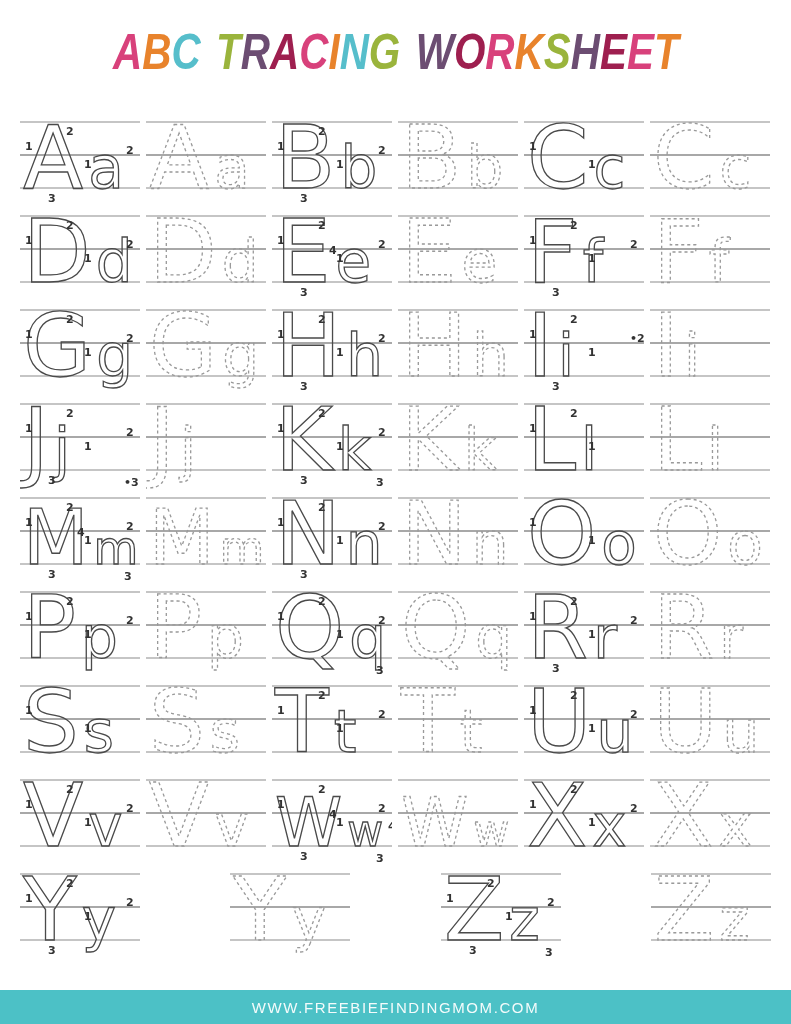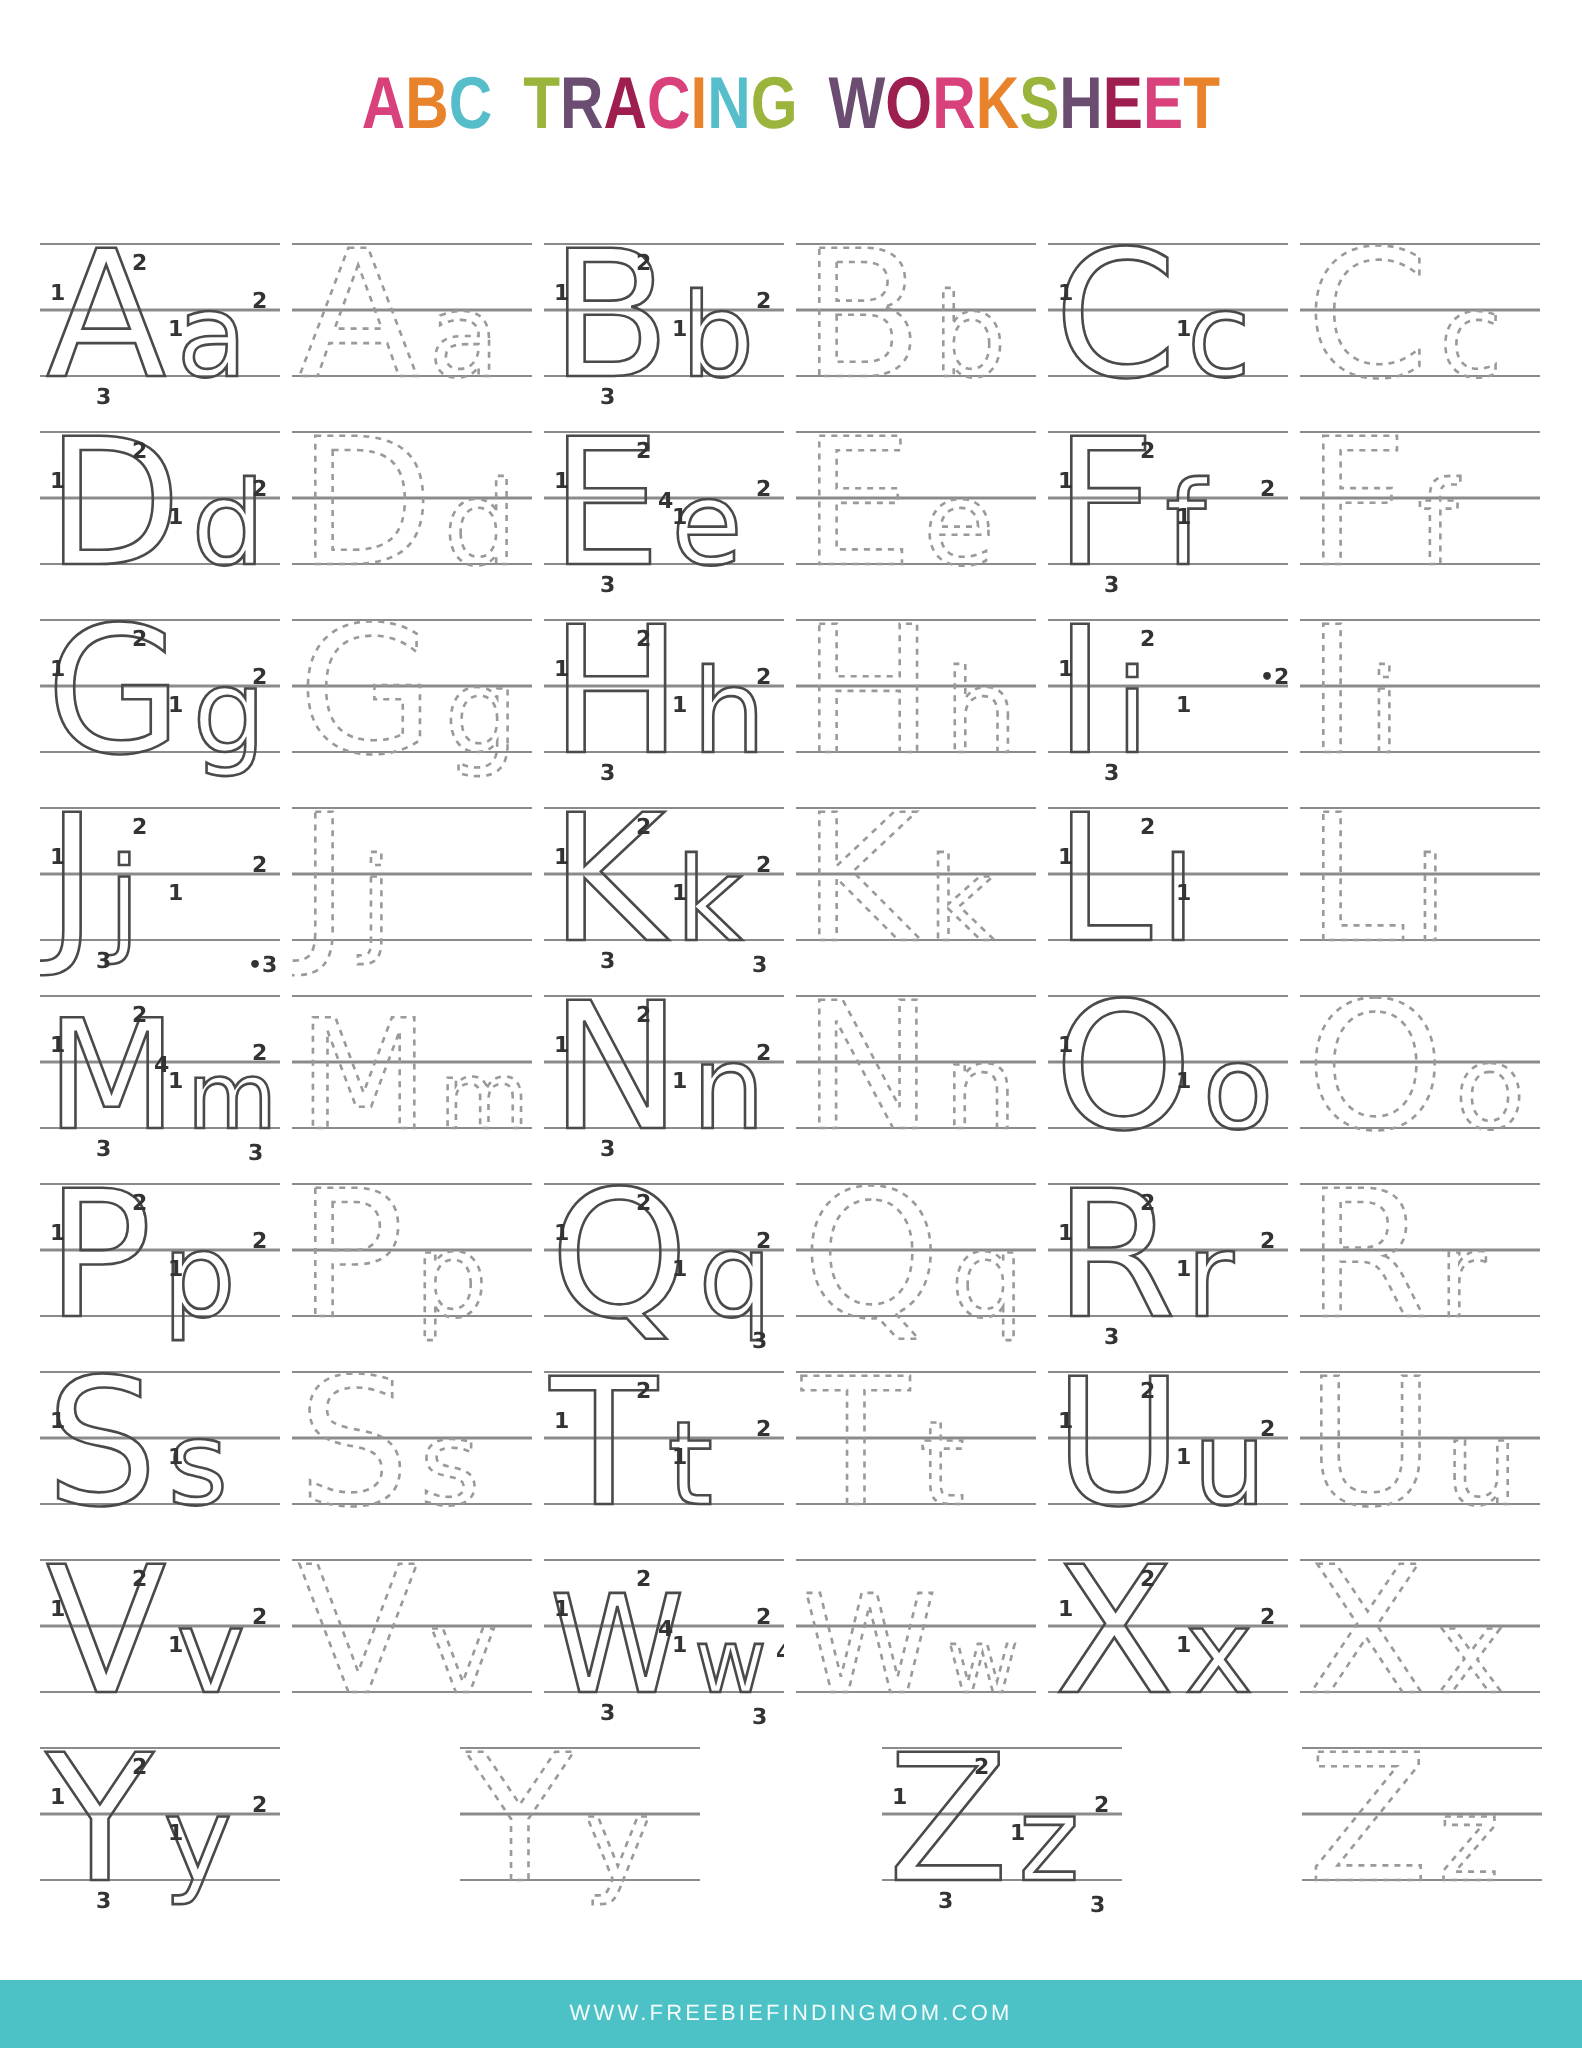--- a/index.html
+++ b/index.html
@@ -10,24 +10,25 @@
     overflow:hidden;
     font-family:"Liberation Sans", sans-serif;
   }
   
   #title{
     margin:0;
     padding-top:26px;
     height:56px;
     text-align:center;
     font-weight:bold;
-    font-size:35px;
+    font-size:47px;
     line-height:50px;
     letter-spacing:0px;
     white-space:nowrap;
+    font-style:italic;
   }
   #title .title-inner{
     display:inline-block;
     transform:scaleX(.86) scaleY(1.05);
     transform-origin:center top;
   }
   #title .word{display:inline-block;}
   #title .word + .word{margin-left:18px;}
   
   #grid{
@@ -46,21 +47,21 @@
   #footer{
     position:absolute;
     left:0;bottom:0;
     width:791px;height:34px;
     display:flex;
     align-items:center;
     justify-content:center;
   }
   #footer-text{
     color:#f4fbfb;
-    font-size:11px;
+    font-size:15px;
     letter-spacing:1.6px;
     font-weight:400;
   }
 </style>
 </head>
 <body>
 
 <div id="page">
 
   <h1 id="title"><span class="title-inner"><span class="word"><span style="color: rgb(216, 65, 123);">A</span><span style="color: rgb(232, 131, 44);">B</span><span style="color: rgb(86, 190, 203);">C</span></span><span class="word"><span style="color: rgb(154, 180, 60);">T</span><span style="color: rgb(108, 77, 114);">R</span><span style="color: rgb(158, 31, 79);">A</span><span style="color: rgb(216, 65, 123);">C</span><span style="color: rgb(232, 131, 44);">I</span><span style="color: rgb(86, 190, 203);">N</span><span style="color: rgb(154, 180, 60);">G</span></span><span class="word"><span style="color: rgb(108, 77, 114);">W</span><span style="color: rgb(158, 31, 79);">O</span><span style="color: rgb(216, 65, 123);">R</span><span style="color: rgb(232, 131, 44);">K</span><span style="color: rgb(154, 180, 60);">S</span><span style="color: rgb(108, 77, 114);">H</span><span style="color: rgb(158, 31, 79);">E</span><span style="color: rgb(216, 65, 123);">E</span><span style="color: rgb(232, 131, 44);">T</span></span></span></h1>

